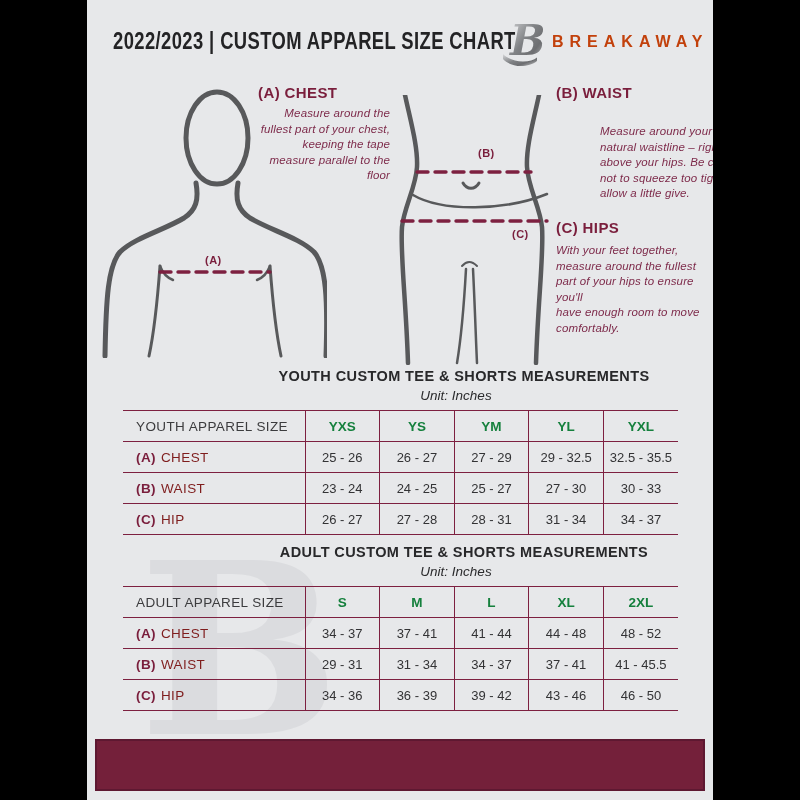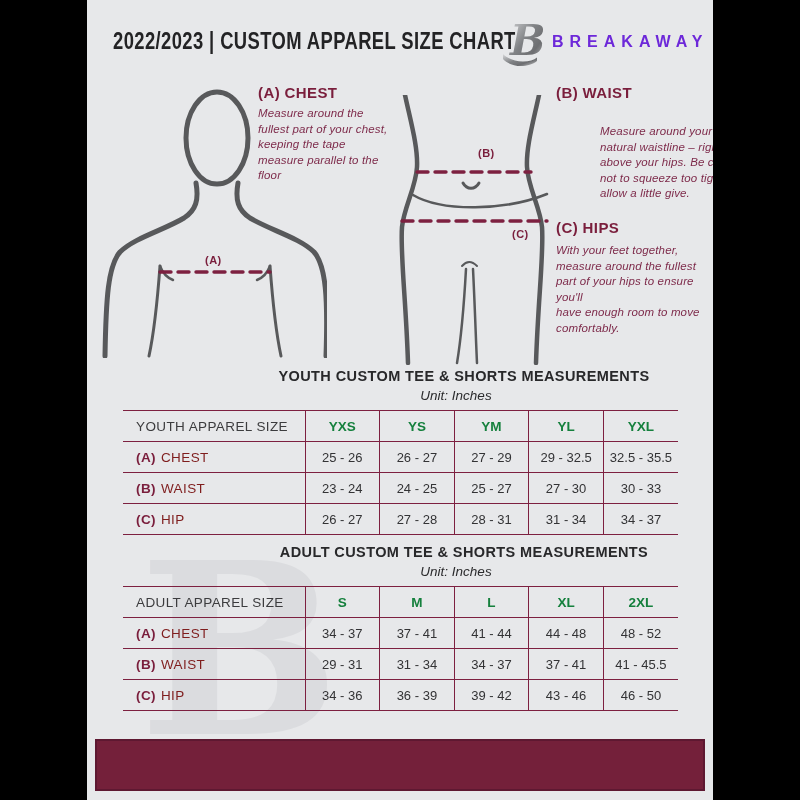--- a/index.html
+++ b/index.html
@@ -23,21 +23,21 @@
     background:var(--doc-bg);overflow:hidden;
   }
   .abs{position:absolute;}
   
   .doc-title{
     left:26px;top:28px;font-size:23px;font-weight:bold;color:#232325;
     letter-spacing:.5px;white-space:nowrap;transform:scaleX(.80);transform-origin:0 50%;
   }
   .logo-wrap{left:414px;top:18px;display:flex;align-items:center;gap:9px;}
   .brand-name{
-    font-size:16px;font-weight:bold;color:#6d28d9;letter-spacing:6px;white-space:nowrap;
+    font-size:16px;font-weight:bold;color:#c2410c;letter-spacing:6px;white-space:nowrap;
   }
   
   .fig path,.fig ellipse{fill:none;stroke:var(--fig-gray);stroke-linecap:round;}
   .fig .dash{stroke:var(--maroon);stroke-width:3.4;stroke-dasharray:11 7;}
   .fig-label{
     font-size:11px;font-weight:bold;color:var(--heading-maroon);letter-spacing:.5px;
   }
   
   .guide-heading{
     font-size:15px;font-weight:bold;color:var(--heading-maroon);letter-spacing:.4px;white-space:nowrap;
@@ -129,21 +129,21 @@
       <path d="M 75,171 Q 82,163 90,171" stroke-width="2"></path>
       <path d="M 79,174 C 77,210 74,244 70,268" stroke-width="2.5"></path>
       <path d="M 86,174 C 88,214 89,248 90,268" stroke-width="2.5"></path>
       <path class="dash" d="M 30,77 L 144,77"></path>
       <path class="dash" d="M 15,126 L 160,126"></path>
     </svg>
     <span class="abs fig-label" style="left:391px;top:147px;">(B)</span>
     <span class="abs fig-label" style="left:425px;top:228px;">(C)</span>
 
     <div class="abs guide-heading" style="left:171px;top:84px;">(A) CHEST</div>
-    <div class="abs guide-text" style="left:171px;top:106px;width:132px;">Measure around the fullest part of your chest, keeping the tape measure parallel to the floor</div>
+    <div class="abs guide-text" style="left:171px;top:106px;width:132px;text-align:right;">Measure around the fullest part of your chest, keeping the tape measure parallel to the floor</div>
 
     <div class="abs guide-heading" style="left:469px;top:84px;">(B) WAIST</div>
     <div class="abs guide-text" style="left:469px;top:124px;width:150px;margin-left:44px;">Measure around your natural waistline – right above your hips. Be careful not to squeeze too tight to allow a little give.</div>
 
     <div class="abs guide-heading" style="left:469px;top:219px;">(C) HIPS</div>
     <div class="abs guide-text" style="left:469px;top:243px;width:158px;">With your feet together, measure around the fullest part of your hips to ensure you'll
 have enough room to move comfortably.</div>
 
     <div class="abs section-title" style="top:368px;">YOUTH CUSTOM TEE &amp; SHORTS MEASUREMENTS</div>
     <div class="abs section-unit" style="top:388px;">Unit: Inches</div>

